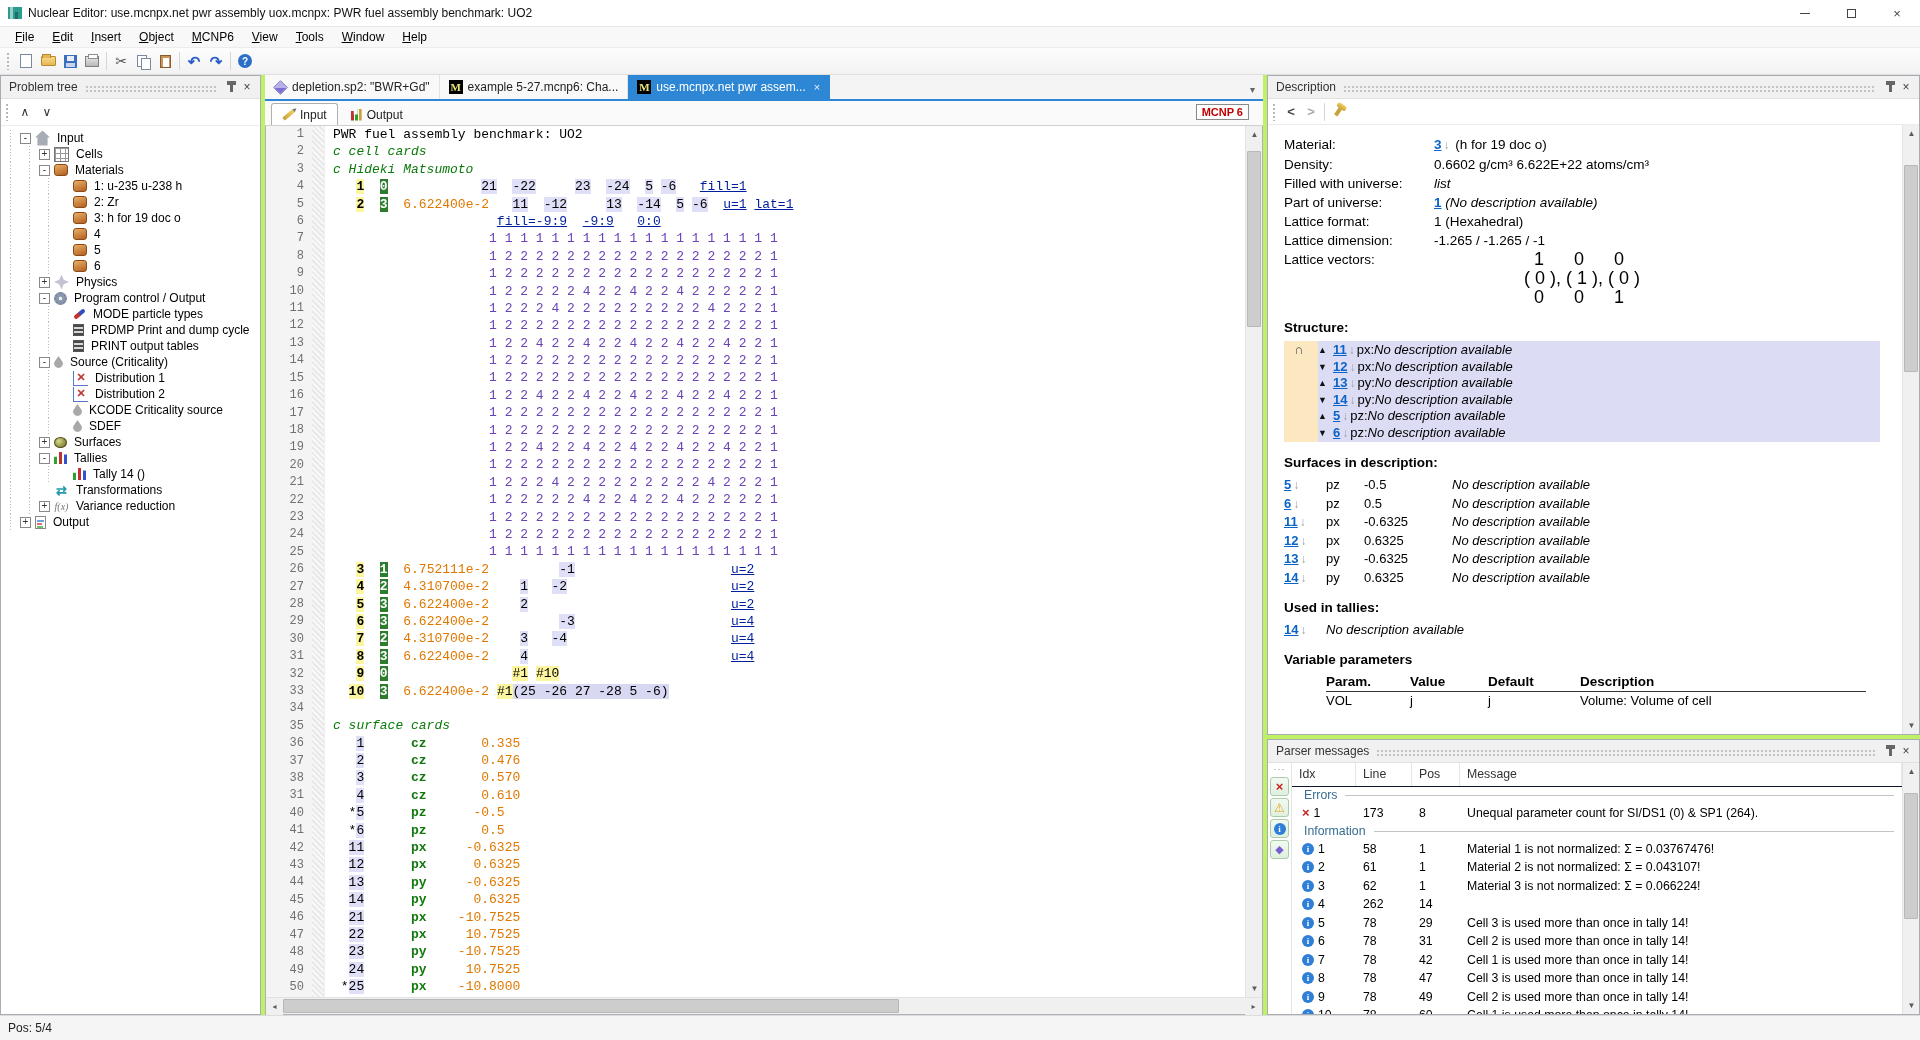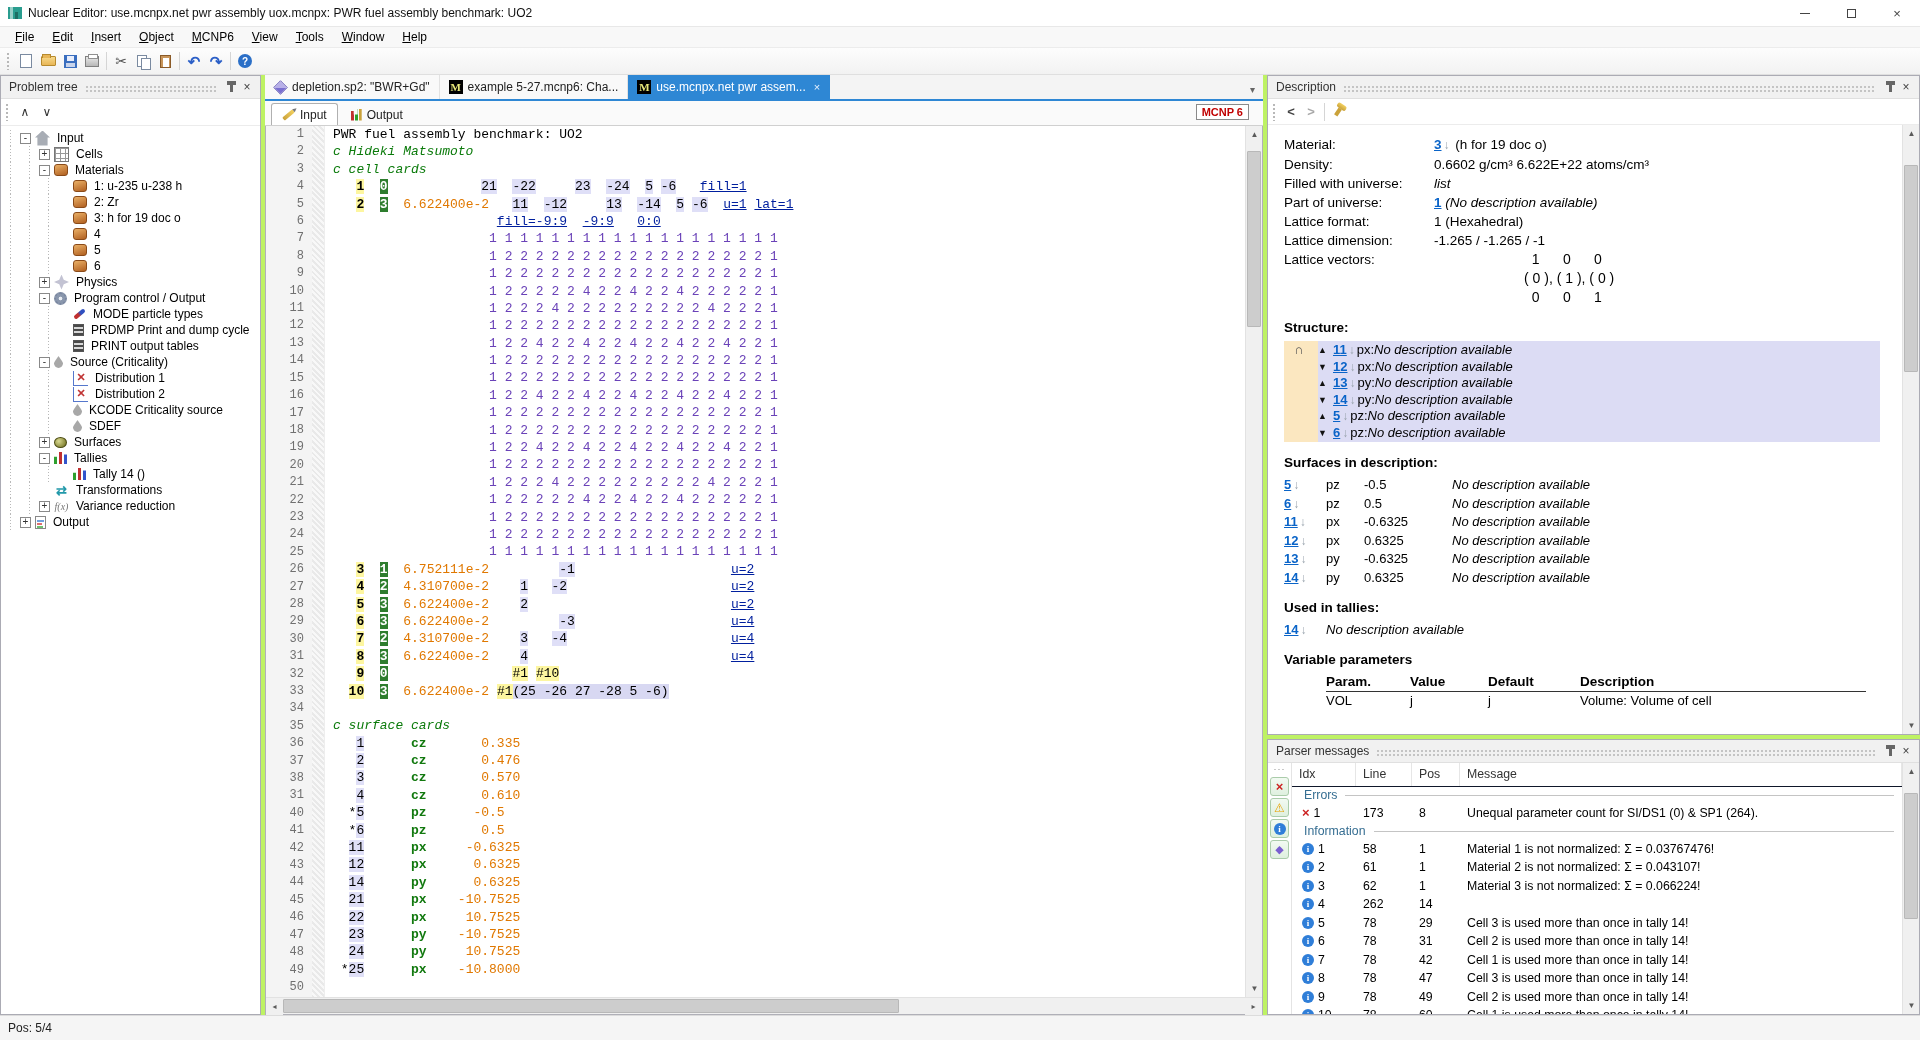--- a/index.html
+++ b/index.html
@@ -151,21 +151,21 @@
   .goldpin { width:4px; height:8px; background:#caa23a; position:relative; transform:rotate(35deg); margin-left:8px; }
   .goldpin::before { content:""; position:absolute; top:-5px; left:-3px; width:10px; height:5px; background:linear-gradient(#f2d060,#caa23a); border-radius:2px; }
   .desc-body-row { flex:1; display:flex; min-height:0; }
   .desc-content { flex:1; padding:10px 4px 0 16px; overflow:hidden; font-size:13.5px; }
   .desc-h1 { font-size:17px; font-weight:bold; border-bottom:1px solid #444; padding-bottom:4px; margin-bottom:12px; }
   .frow { display:flex; line-height:19px; }
   .flabel { width:150px; flex:none; }
   .link { color:#0a64c8; text-decoration:underline; font-weight:600; }
   .goto { color:#9aa4ae; font-size:12px; margin:0 2px; }
   .it { font-style:italic; }
-  .matrix { font-family:"Liberation Sans",sans-serif; font-size:14px; line-height:19px; white-space:pre; margin-left:90px; }
+  .matrix { font-family:"Liberation Sans",sans-serif; font-size:18px; line-height:19px; white-space:pre; margin-left:90px; }
   .sec-h { font-weight:bold; margin:13px 0 6px 0; }
   .struct-box { display:flex; background:#dcdcf4; width:97%; }
   .struct-op { width:34px; flex:none; background:#fbe7c0; color:#555; padding:1px 0 0 10px; font-size:13px; }
   .struct-rows { padding:1px 0; }
   .srow { line-height:16.5px; font-size:13px; display:flex; align-items:center; }
   .arrow { font-size:9px; margin-right:5px; color:#111; width:10px; }
   .surfrow { display:flex; line-height:17.5px; font-size:13px; }
   .sr-num { width:42px; flex:none; }
   .sr-mn { width:38px; flex:none; }
   .sr-val { width:88px; flex:none; }
@@ -559,22 +559,22 @@
               <div>45</div>
               <div>46</div>
               <div>47</div>
               <div>48</div>
               <div>49</div>
               <div>50</div>
             </div>
           <div class="gutter-hatch"></div>
           <div class="code-pane">
               <div class="cl"><span class="p">PWR fuel assembly benchmark: UO2</span></div>
+              <div class="cl"><span class="c">c cell cards</span></div>
               <div class="cl"><span class="c">c Hideki Matsumoto</span></div>
-              <div class="cl"><span class="c">c cell cards</span></div>
               <div class="cl"><span class="p">   </span><span class="y">1</span><span class="p">  </span><span class="g">0</span><span class="p">            </span><span class="s">21</span><span class="p">  </span><span class="s">-22</span><span class="p">     </span><span class="s">23</span><span class="p">  </span><span class="s">-24</span><span class="p">  </span><span class="s">5</span><span class="p"> </span><span class="s">-6</span><span class="p">   </span><span class="k">fill=1</span></div>
               <div class="cl"><span class="p">   </span><span class="y">2</span><span class="p">  </span><span class="g">3</span><span class="p">  </span><span class="o">6.622400e-2</span><span class="p">   </span><span class="s">11</span><span class="p">  </span><span class="s">-12</span><span class="p">     </span><span class="s">13</span><span class="p">  </span><span class="s">-14</span><span class="p">  </span><span class="s">5</span><span class="p"> </span><span class="s">-6</span><span class="p">  </span><span class="k">u=1</span><span class="p"> </span><span class="k">lat=1</span></div>
               <div class="cl"><span class="p">                     </span><span class="k">fill=-9:9</span><span class="p">  </span><span class="k">-9:9</span><span class="p">   </span><span class="k">0:0</span></div>
               <div class="cl"><span class="p">                    </span><span class="m">1 1 1 1 1 1 1 1 1 1 1 1 1 1 1 1 1 1 1</span></div>
               <div class="cl"><span class="p">                    </span><span class="m">1 2 2 2 2 2 2 2 2 2 2 2 2 2 2 2 2 2 1</span></div>
               <div class="cl"><span class="p">                    </span><span class="m">1 2 2 2 2 2 2 2 2 2 2 2 2 2 2 2 2 2 1</span></div>
               <div class="cl"><span class="p">                    </span><span class="m">1 2 2 2 2 2 4 2 2 4 2 2 4 2 2 2 2 2 1</span></div>
               <div class="cl"><span class="p">                    </span><span class="m">1 2 2 2 4 2 2 2 2 2 2 2 2 2 4 2 2 2 1</span></div>
               <div class="cl"><span class="p">                    </span><span class="m">1 2 2 2 2 2 2 2 2 2 2 2 2 2 2 2 2 2 1</span></div>
               <div class="cl"><span class="p">                    </span><span class="m">1 2 2 4 2 2 4 2 2 4 2 2 4 2 2 4 2 2 1</span></div>
@@ -601,20 +601,21 @@
               <div class="cl">&nbsp;</div>
               <div class="cl"><span class="c">c surface cards</span></div>
               <div class="cl"><span class="p">   </span><span class="s">1</span><span class="p">      </span><span class="mn">cz</span><span class="p">      </span><span class="o"> 0.335</span></div>
               <div class="cl"><span class="p">   </span><span class="s">2</span><span class="p">      </span><span class="mn">cz</span><span class="p">      </span><span class="o"> 0.476</span></div>
               <div class="cl"><span class="p">   </span><span class="s">3</span><span class="p">      </span><span class="mn">cz</span><span class="p">      </span><span class="o"> 0.570</span></div>
               <div class="cl"><span class="p">   </span><span class="s">4</span><span class="p">      </span><span class="mn">cz</span><span class="p">      </span><span class="o"> 0.610</span></div>
               <div class="cl"><span class="p">  *</span><span class="s">5</span><span class="p">      </span><span class="mn">pz</span><span class="p">      </span><span class="o">-0.5</span></div>
               <div class="cl"><span class="p">  *</span><span class="s">6</span><span class="p">      </span><span class="mn">pz</span><span class="p">      </span><span class="o"> 0.5</span></div>
               <div class="cl"><span class="p">  </span><span class="s">11</span><span class="p">      </span><span class="mn">px</span><span class="p">     </span><span class="o">-0.6325</span></div>
               <div class="cl"><span class="p">  </span><span class="s">12</span><span class="p">      </span><span class="mn">px</span><span class="p">     </span><span class="o"> 0.6325</span></div>
+              <div class="cl"><span class="p">  </span><span class="s">13</span><span class="p">      </span><span class="mn">py</span><span class="p">     </span><span class="o">-0.6325</span></div>
               <div class="cl"><span class="p">  </span><span class="s">14</span><span class="p">      </span><span class="mn">py</span><span class="p">     </span><span class="o"> 0.6325</span></div>
               <div class="cl"><span class="p">  </span><span class="s">21</span><span class="p">      </span><span class="mn">px</span><span class="p">    </span><span class="o">-10.7525</span></div>
               <div class="cl"><span class="p">  </span><span class="s">22</span><span class="p">      </span><span class="mn">px</span><span class="p">    </span><span class="o"> 10.7525</span></div>
               <div class="cl"><span class="p">  </span><span class="s">23</span><span class="p">      </span><span class="mn">py</span><span class="p">    </span><span class="o">-10.7525</span></div>
               <div class="cl"><span class="p">  </span><span class="s">24</span><span class="p">      </span><span class="mn">py</span><span class="p">    </span><span class="o"> 10.7525</span></div>
               <div class="cl"><span class="p"> *</span><span class="s">25</span><span class="p">      </span><span class="mn">px</span><span class="p">    </span><span class="o">-10.8000</span></div>
             </div>
           <div class="sb-v">
             <div class="sb-btn">▲</div>
             <div class="sb-track">

